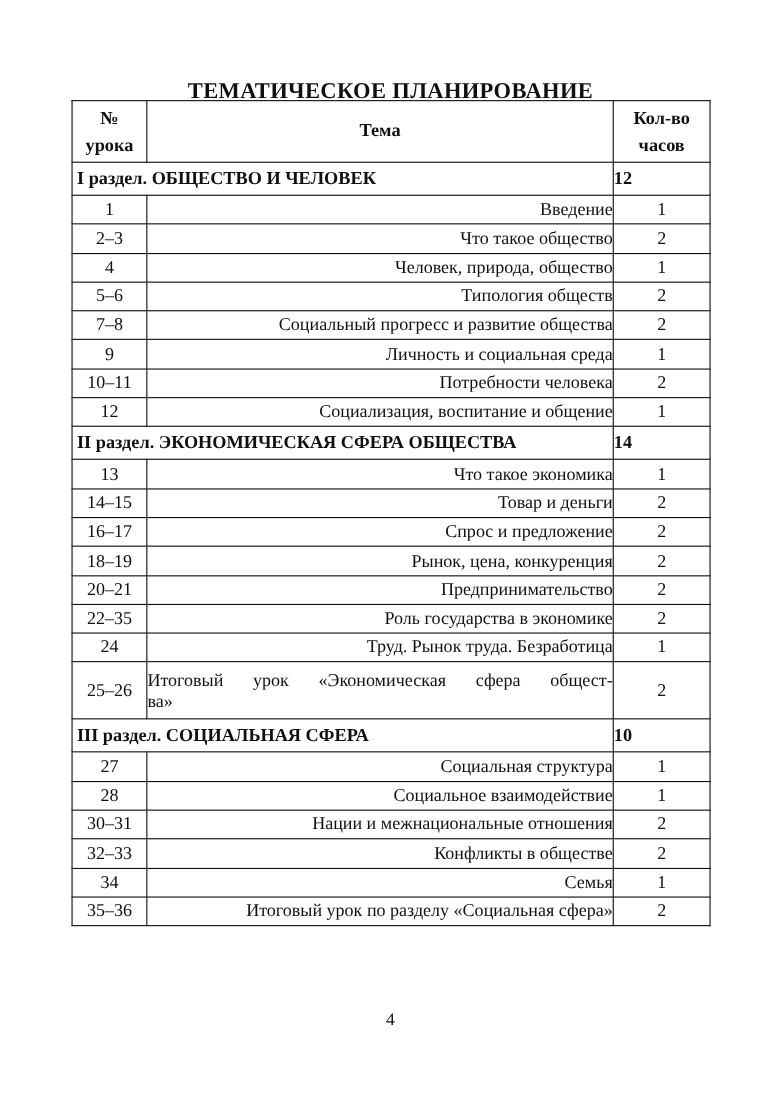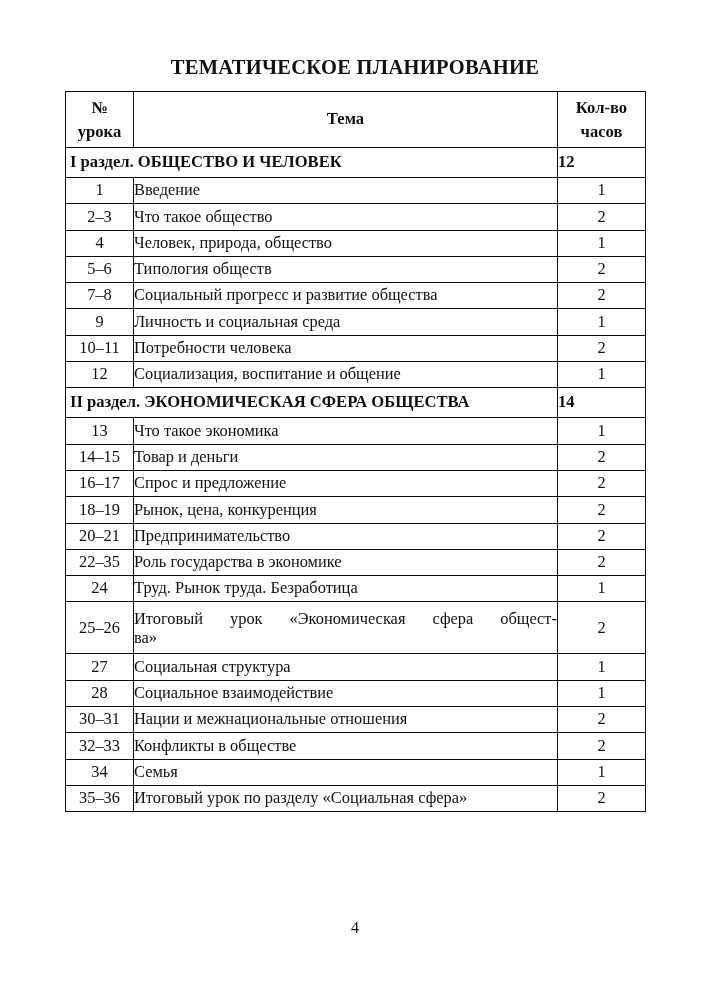--- a/index.html
+++ b/index.html
@@ -21,21 +21,21 @@
     position: absolute;
     left: 0;
     top: 0;
     width: 710px;
     height: 1000px;
   }
 
   .page-title {
     position: absolute;
     left: 0;
-    top: 56px;
+    top: 72px;
     width: 710px;
     text-align: center;
     font-size: 20.5px;
     font-weight: bold;
     letter-spacing: 0.3px;
     line-height: 1.1;
   }
 
   .plan-table {
     position: absolute;
@@ -83,21 +83,21 @@
   
   .row td {
     height: 25.3px;
   }
   .cell-num {
     text-align: center;
     font-size: 16.2px;
     white-space: nowrap;
   }
   .cell-theme {
-    text-align: left;
+    text-align: right;
     padding-left: 6px;
     padding-right: 5px;
   }
   .cell-hours {
     text-align: center;
     font-size: 16.2px;
   }
 
   
   .row.tall td { height: 49px; }
@@ -236,20 +236,24 @@
           <td class="cell-hours">1</td>
         </tr>
         <tr class="row tall">
           <td class="cell-num">25–26</td>
           <td class="cell-theme justify">
             <span class="ln ln1">Итоговый урок «Экономическая сфера общест-</span>
             <span class="ln ln2">ва»</span>
           </td>
           <td class="cell-hours">2</td>
         </tr>
+        <tr class="section">
+          <td colspan="2" class="sec-name">III раздел. СОЦИАЛЬНАЯ СФЕРА</td>
+          <td>10</td>
+        </tr>
         <tr class="row">
           <td class="cell-num">27</td>
           <td class="cell-theme">Социальная структура</td>
           <td class="cell-hours">1</td>
         </tr>
         <tr class="row">
           <td class="cell-num">28</td>
           <td class="cell-theme">Социальное взаимодействие</td>
           <td class="cell-hours">1</td>
         </tr>

